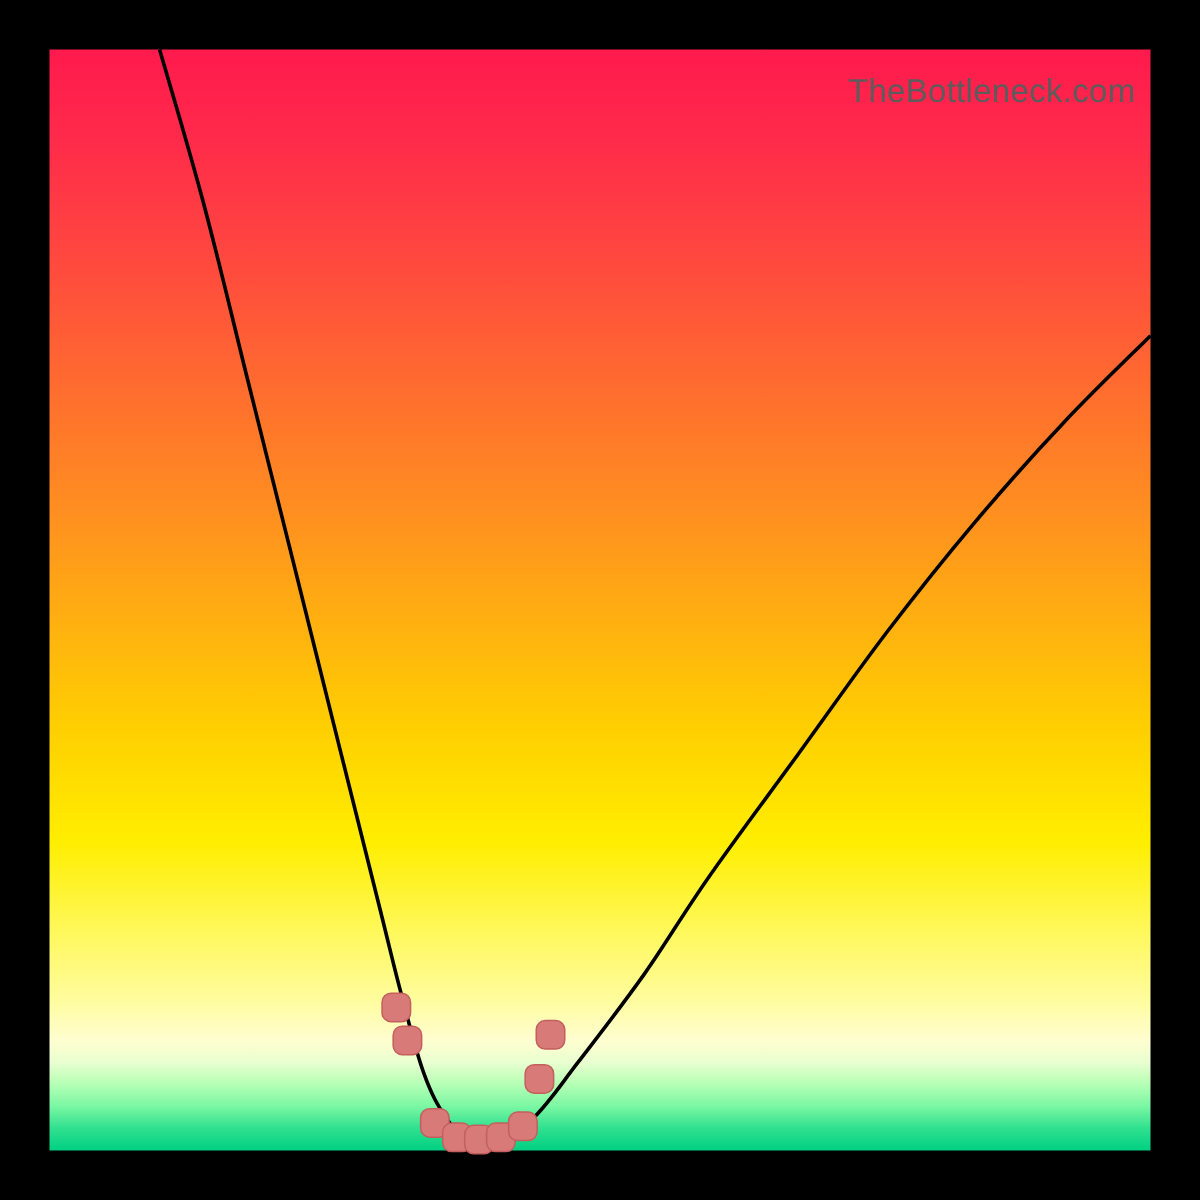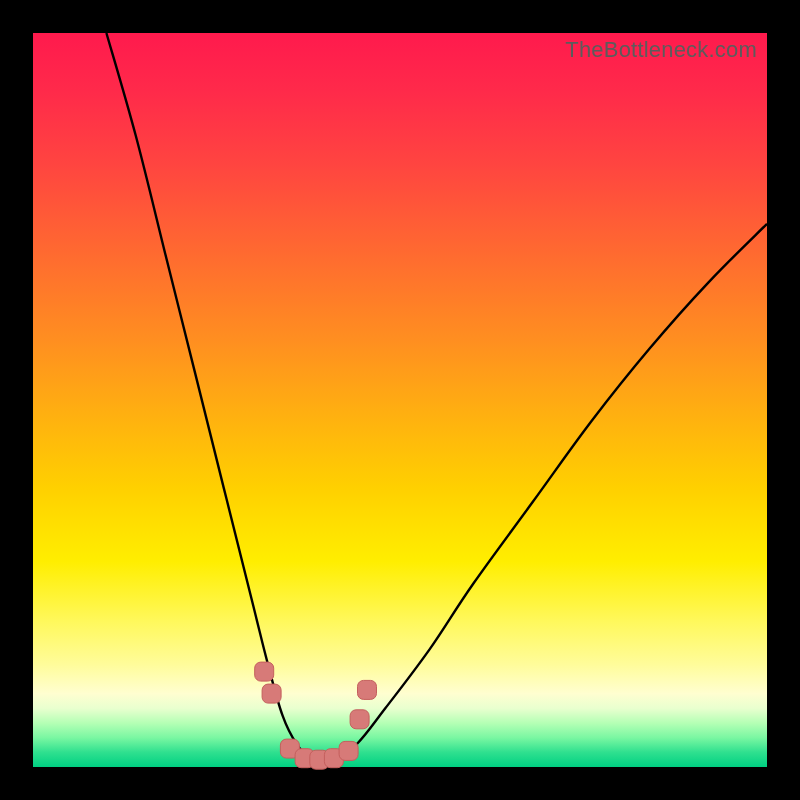--- a/index.html
+++ b/index.html
@@ -39,21 +39,21 @@
       #fffed0 90%,
       #e9ffcf 92%,
       #b5ffb5 94%,
       #7af7a2 96%,
       #2fe08f 98%,
       #00d082 100%
     );
   }
   .watermark {
     position: absolute;
-    top: 4px;
+    top: 15px;
     right: 10px;
     font-size: 22px;
     font-weight: 500;
     color: #5c5c5c;
     letter-spacing: 0.2px;
     user-select: none;
   }
   svg.curves {
     position: absolute;
     left: 0;

